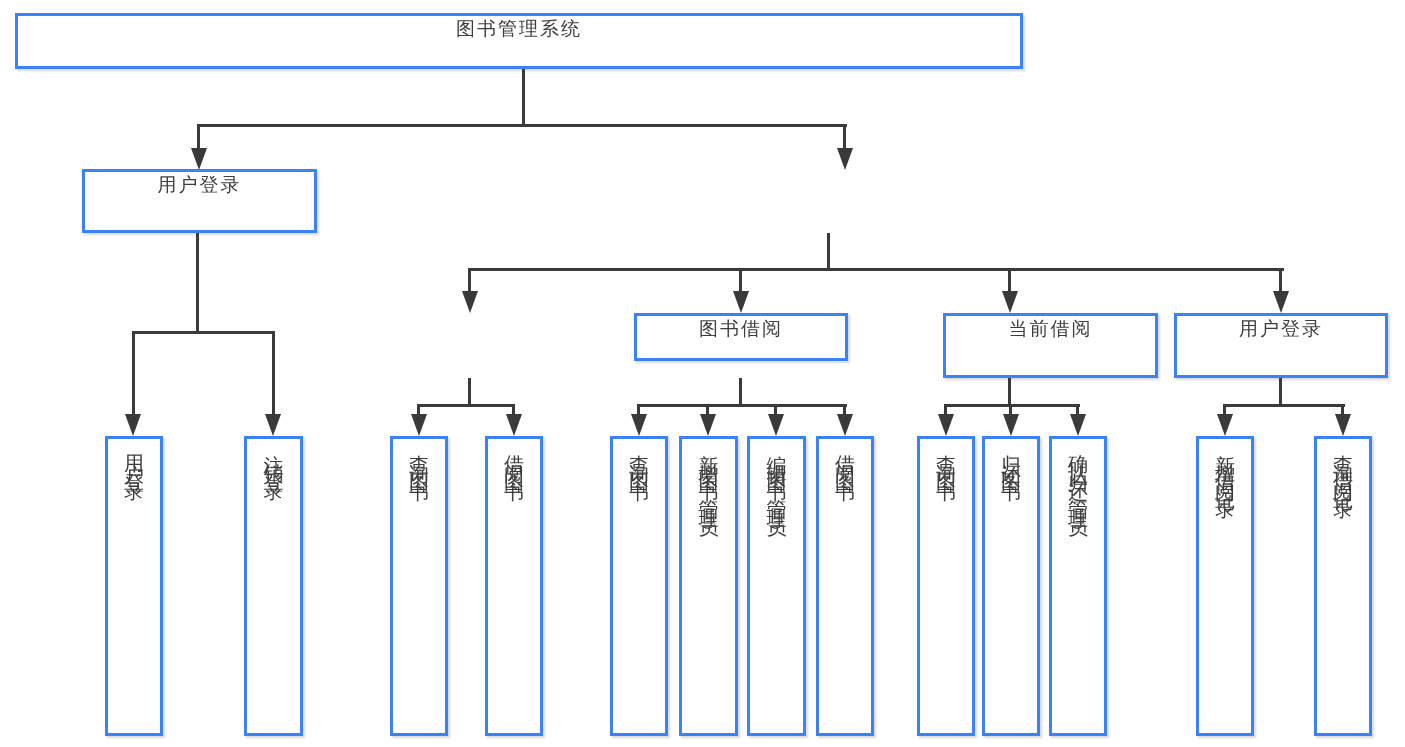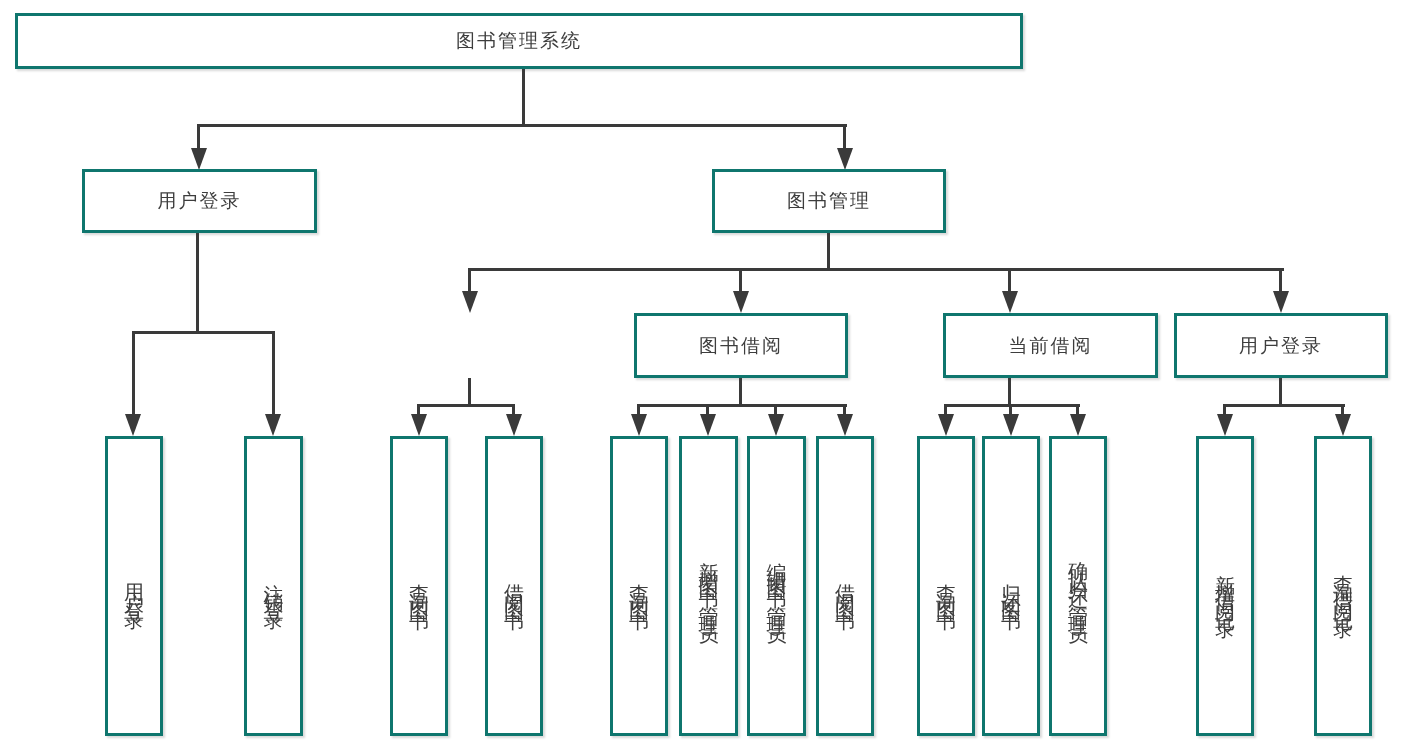--- a/index.html
+++ b/index.html
@@ -1,22 +1,22 @@
 <!DOCTYPE html>
 <html><head>
 <meta charset="utf-8">
 <style>
   html,body{margin:0;padding:0;background:#ffffff;}
   #canvas{
     position:relative;width:1405px;height:747px;background:#ffffff;
     font-family:"Liberation Sans","DejaVu Sans",sans-serif;color:#3d3d3d;overflow:hidden;
   }
   .box{
-    position:absolute;background:#ffffff;border:3px solid #0f766e;box-sizing:border-box;
-    display:flex;align-items:center;justify-content:center;
+    position:absolute;background:#ffffff;border:3px solid #3b82f6;box-sizing:border-box;
+    display:flex;justify-content:center;
     box-shadow:2px 2px 2px rgba(130,130,130,.30);
   }
   .box.h span{font-size:19px;letter-spacing:2px;white-space:nowrap;color:#3d3d3d;}
   .box.v span{
     writing-mode:vertical-rl;text-orientation:mixed;
     font-size:20px;letter-spacing:9px;line-height:1.15;color:#3d3d3d;white-space:nowrap;
   }
   .ln{position:absolute;background:#3a3a3a;}
   .arr{
     position:absolute;width:0;height:0;
@@ -40,43 +40,40 @@
   <div class="ln" style="left:522px;top:69px;width:3px;height:57px;"></div>
   <div class="ln" style="left:197px;top:124px;width:650px;height:3px;"></div>
   <div class="ln" style="left:197px;top:124px;width:3px;height:27px;"></div>
   <div class="arr" style="left:191px;top:148px;"></div>
   <div class="ln" style="left:843px;top:124px;width:3px;height:27px;"></div>
   <div class="arr" style="left:837px;top:148px;"></div>
 
   <div class="box h" style="left:82px;top:169px;width:235px;height:64px;">
     <span>用户登录</span>
   </div>
-  <div class="box h" style="left:712px;top:169px;width:234px;height:64px;">
-    <span>图书管理</span>
-  </div>
 
   <div class="ln" style="left:196px;top:233px;width:3px;height:101px;"></div>
   <div class="ln" style="left:132px;top:331px;width:143px;height:3px;"></div>
   <div class="ln" style="left:132px;top:331px;width:3px;height:85px;"></div>
   <div class="arr" style="left:125px;top:414px;"></div>
   <div class="ln" style="left:272px;top:331px;width:3px;height:85px;"></div>
   <div class="arr" style="left:265px;top:414px;"></div>
 
   <div class="ln" style="left:827px;top:233px;width:3px;height:38px;"></div>
   <div class="ln" style="left:468px;top:268px;width:816px;height:3px;"></div>
   <div class="ln" style="left:468px;top:268px;width:3px;height:25px;"></div>
   <div class="arr" style="left:462px;top:291px;"></div>
   <div class="ln" style="left:739px;top:268px;width:3px;height:25px;"></div>
   <div class="arr" style="left:733px;top:291px;"></div>
   <div class="ln" style="left:1008px;top:268px;width:3px;height:25px;"></div>
   <div class="arr" style="left:1002px;top:291px;"></div>
   <div class="ln" style="left:1279px;top:268px;width:3px;height:25px;"></div>
   <div class="arr" style="left:1273px;top:291px;"></div>
 
-  <div class="box h" style="left:634px;top:313px;width:214px;height:65px;">
+  <div class="box h" style="left:634px;top:313px;width:214px;height:48px;">
     <span>图书借阅</span>
   </div>
   <div class="box h" style="left:903px;top:313px;width:215px;height:65px;margin-left:40px;">
     <span>当前借阅</span>
   </div>
   <div class="box h" style="left:1174px;top:313px;width:214px;height:65px;">
     <span>用户登录</span>
   </div>
 
   <div class="ln" style="left:468px;top:378px;width:3px;height:29px;"></div>

